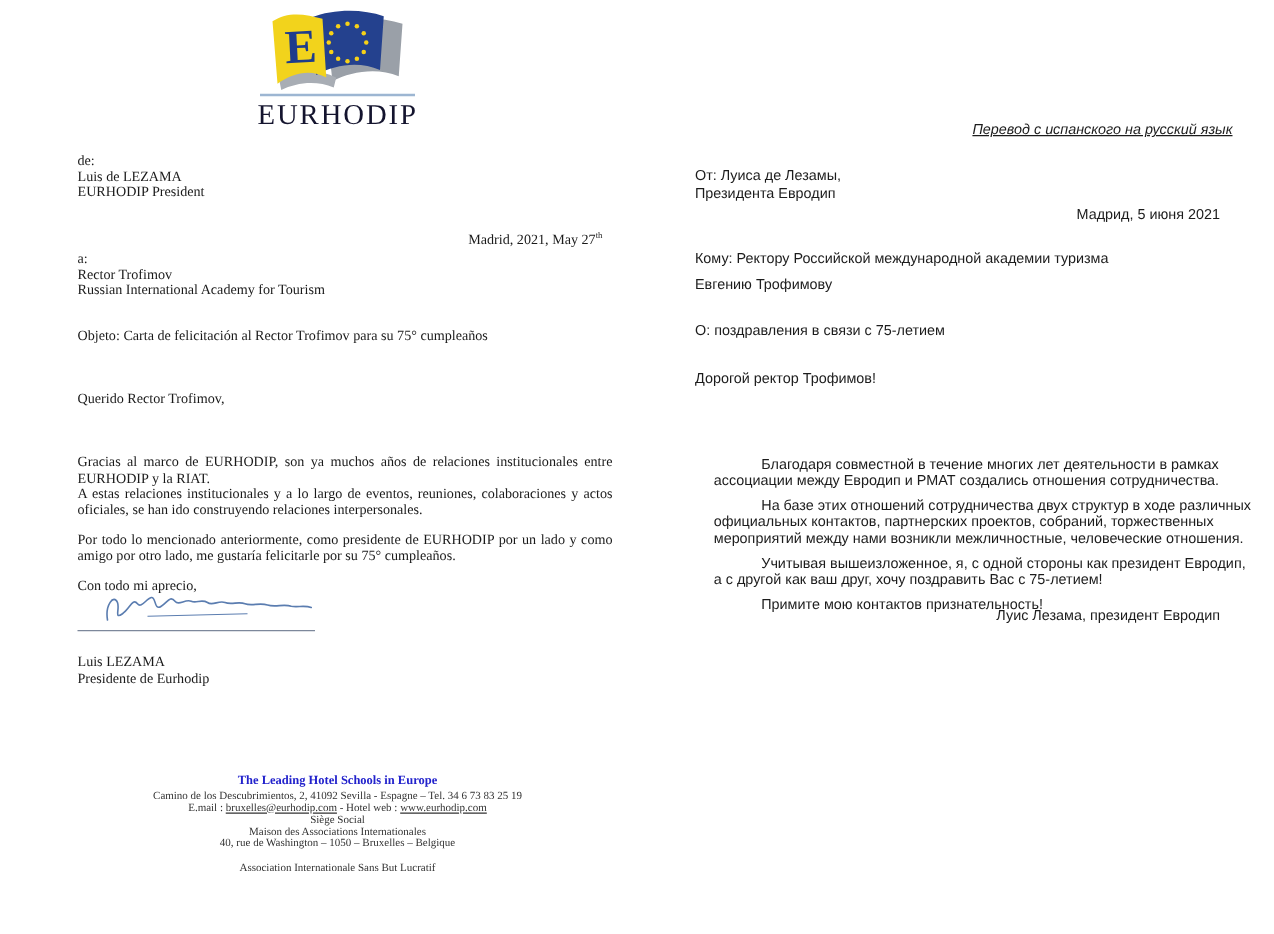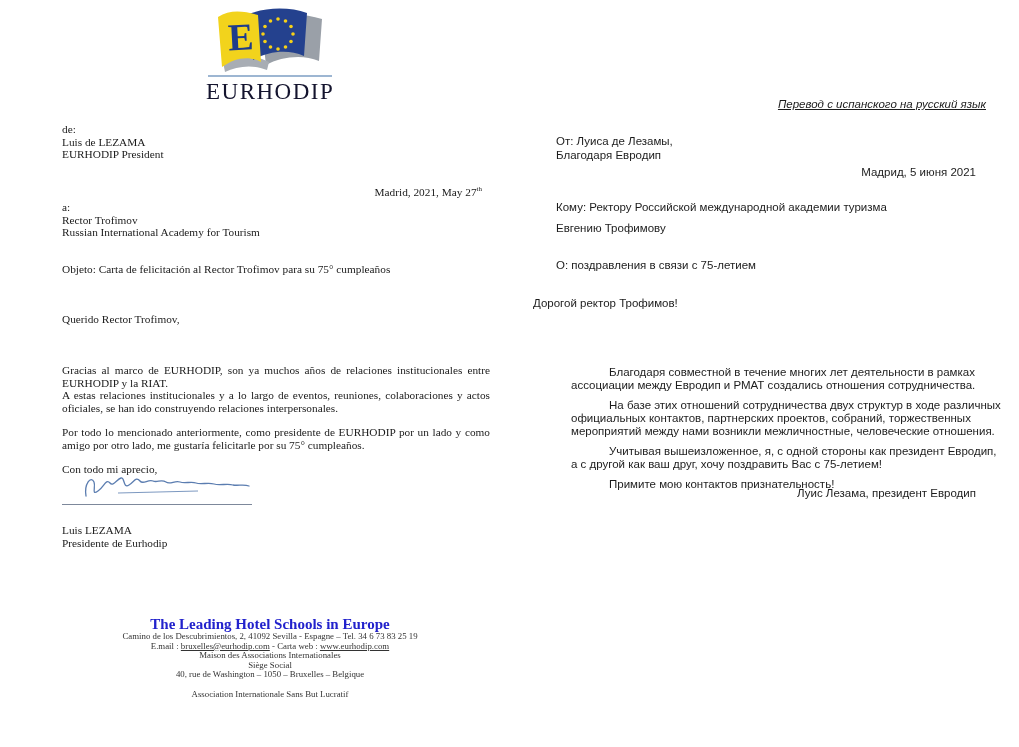--- a/index.html
+++ b/index.html
@@ -19,42 +19,42 @@
   }
 
   
   .ru{font-family:"Liberation Sans", sans-serif;color:#1c1c1c;font-size:11.5px;line-height:13px;}
   .translation-note{left:556px;top:98px;width:430px;text-align:right;font-style:italic;text-decoration:underline;}
   .ru-from{left:556px;top:135px;line-height:13.5px;white-space:pre-line;}
   .ru-date{left:556px;top:166px;width:420px;text-align:right;}
   .ru-to1{left:556px;top:201px;}
   .ru-to2{left:556px;top:222px;}
   .ru-subject{left:556px;top:259px;}
-  .ru-salutation{left:533px;top:297px;}
+  .ru-salutation{left:556px;top:297px;}
   .ru-body{left:571px;top:337px;width:433px;margin-top:29px;}
   .ru-body p{margin:0 0 7px 0;text-indent:38px;}
   .ru-signoff{left:556px;top:487px;width:420px;text-align:right;}
 
   
   .sp{font-size:11.3px;line-height:12.5px;}
   .sp-from{left:62px;top:123px;white-space:pre-line;}
   .sp-date{left:62px;top:186px;width:420px;text-align:right;}
   .sp-date sup{font-size:7px;line-height:0;}
   .sp-to{left:62px;top:201px;white-space:pre-line;}
   .sp-subject{left:62px;top:263px;}
   .sp-salutation{left:62px;top:313px;}
   .sp-body{left:62px;top:364px;width:428px;}
   .sp-body p{margin:0 0 12px 0;text-align:justify;white-space:pre-line;}
   .signature-svg{left:78px;top:472px;}
   .sig-line{left:62px;top:504px;width:190px;height:1px;background:#7d889b;}
   .sp-signer{left:62px;top:524px;white-space:pre-line;}
 
   
   .footer{left:56px;top:617px;width:428px;text-align:center;color:#2b2b2b;}
-  .footer-heading{font-size:15px;font-weight:bold;color:#2222cc;line-height:15px;}
+  .footer-heading{font-size:10px;font-weight:bold;color:#2222cc;line-height:15px;}
   .footer-sub{font-size:7.5px;line-height:9px;color:#3a3a3a;}
   .footer-small{font-size:8.8px;line-height:9.6px;color:#333333;}
   .footer-link{text-decoration:underline;color:#333333;cursor:pointer;}
   .footer-last{margin-top:10px;}
 </style>
 </head>
 <body>
 
 <div class="page">
 
@@ -116,29 +116,29 @@
     <path d="M40,21 L120,19" fill="none" stroke="#5b7db0" stroke-width="0.8"></path>
   </svg>
   <div class="abs sig-line"></div>
 
   <div class="abs sp sp-signer">Luis LEZAMA
 Presidente de Eurhodip</div>
 
   <div class="abs footer">
     <div class="footer-heading">The Leading Hotel Schools in Europe</div>
     <div class="footer-small">Camino de los Descubrimientos, 2, 41092 Sevilla - Espagne – Tel.  34 6 73 83 25 19</div>
-    <div class="footer-small"><span>E.mail : </span><span class="footer-link">bruxelles@eurhodip.com</span><span> - Carta web : </span><span class="footer-link">www.eurhodip.com</span></div>
+    <div class="footer-small"><span>E.mail : </span><span class="footer-link">bruxelles@eurhodip.com</span><span> - Hotel web : </span><span class="footer-link">www.eurhodip.com</span></div>
+    <div class="footer-small">Siège Social</div>
     <div class="footer-small">Maison des Associations Internationales</div>
-    <div class="footer-small">Siège Social</div>
     <div class="footer-small">40, rue de Washington – 1050 – Bruxelles – Belgique</div>
     <div class="footer-small footer-last">Association Internationale Sans But Lucratif</div>
   </div>
 
   <div class="abs ru ru-from">От: Луиса де Лезамы,
-Благодаря Евродип</div>
+Президента Евродип</div>
 
   <div class="abs ru ru-date">Мадрид, 5 июня 2021</div>
 
   <div class="abs ru ru-to1">Кому: Ректору Российской международной академии туризма</div>
   <div class="abs ru ru-to2">Евгению Трофимову</div>
 
   <div class="abs ru ru-subject">О: поздравления в связи с 75-летием</div>
 
   <div class="abs ru ru-salutation">Дорогой ректор Трофимов!</div>
 

